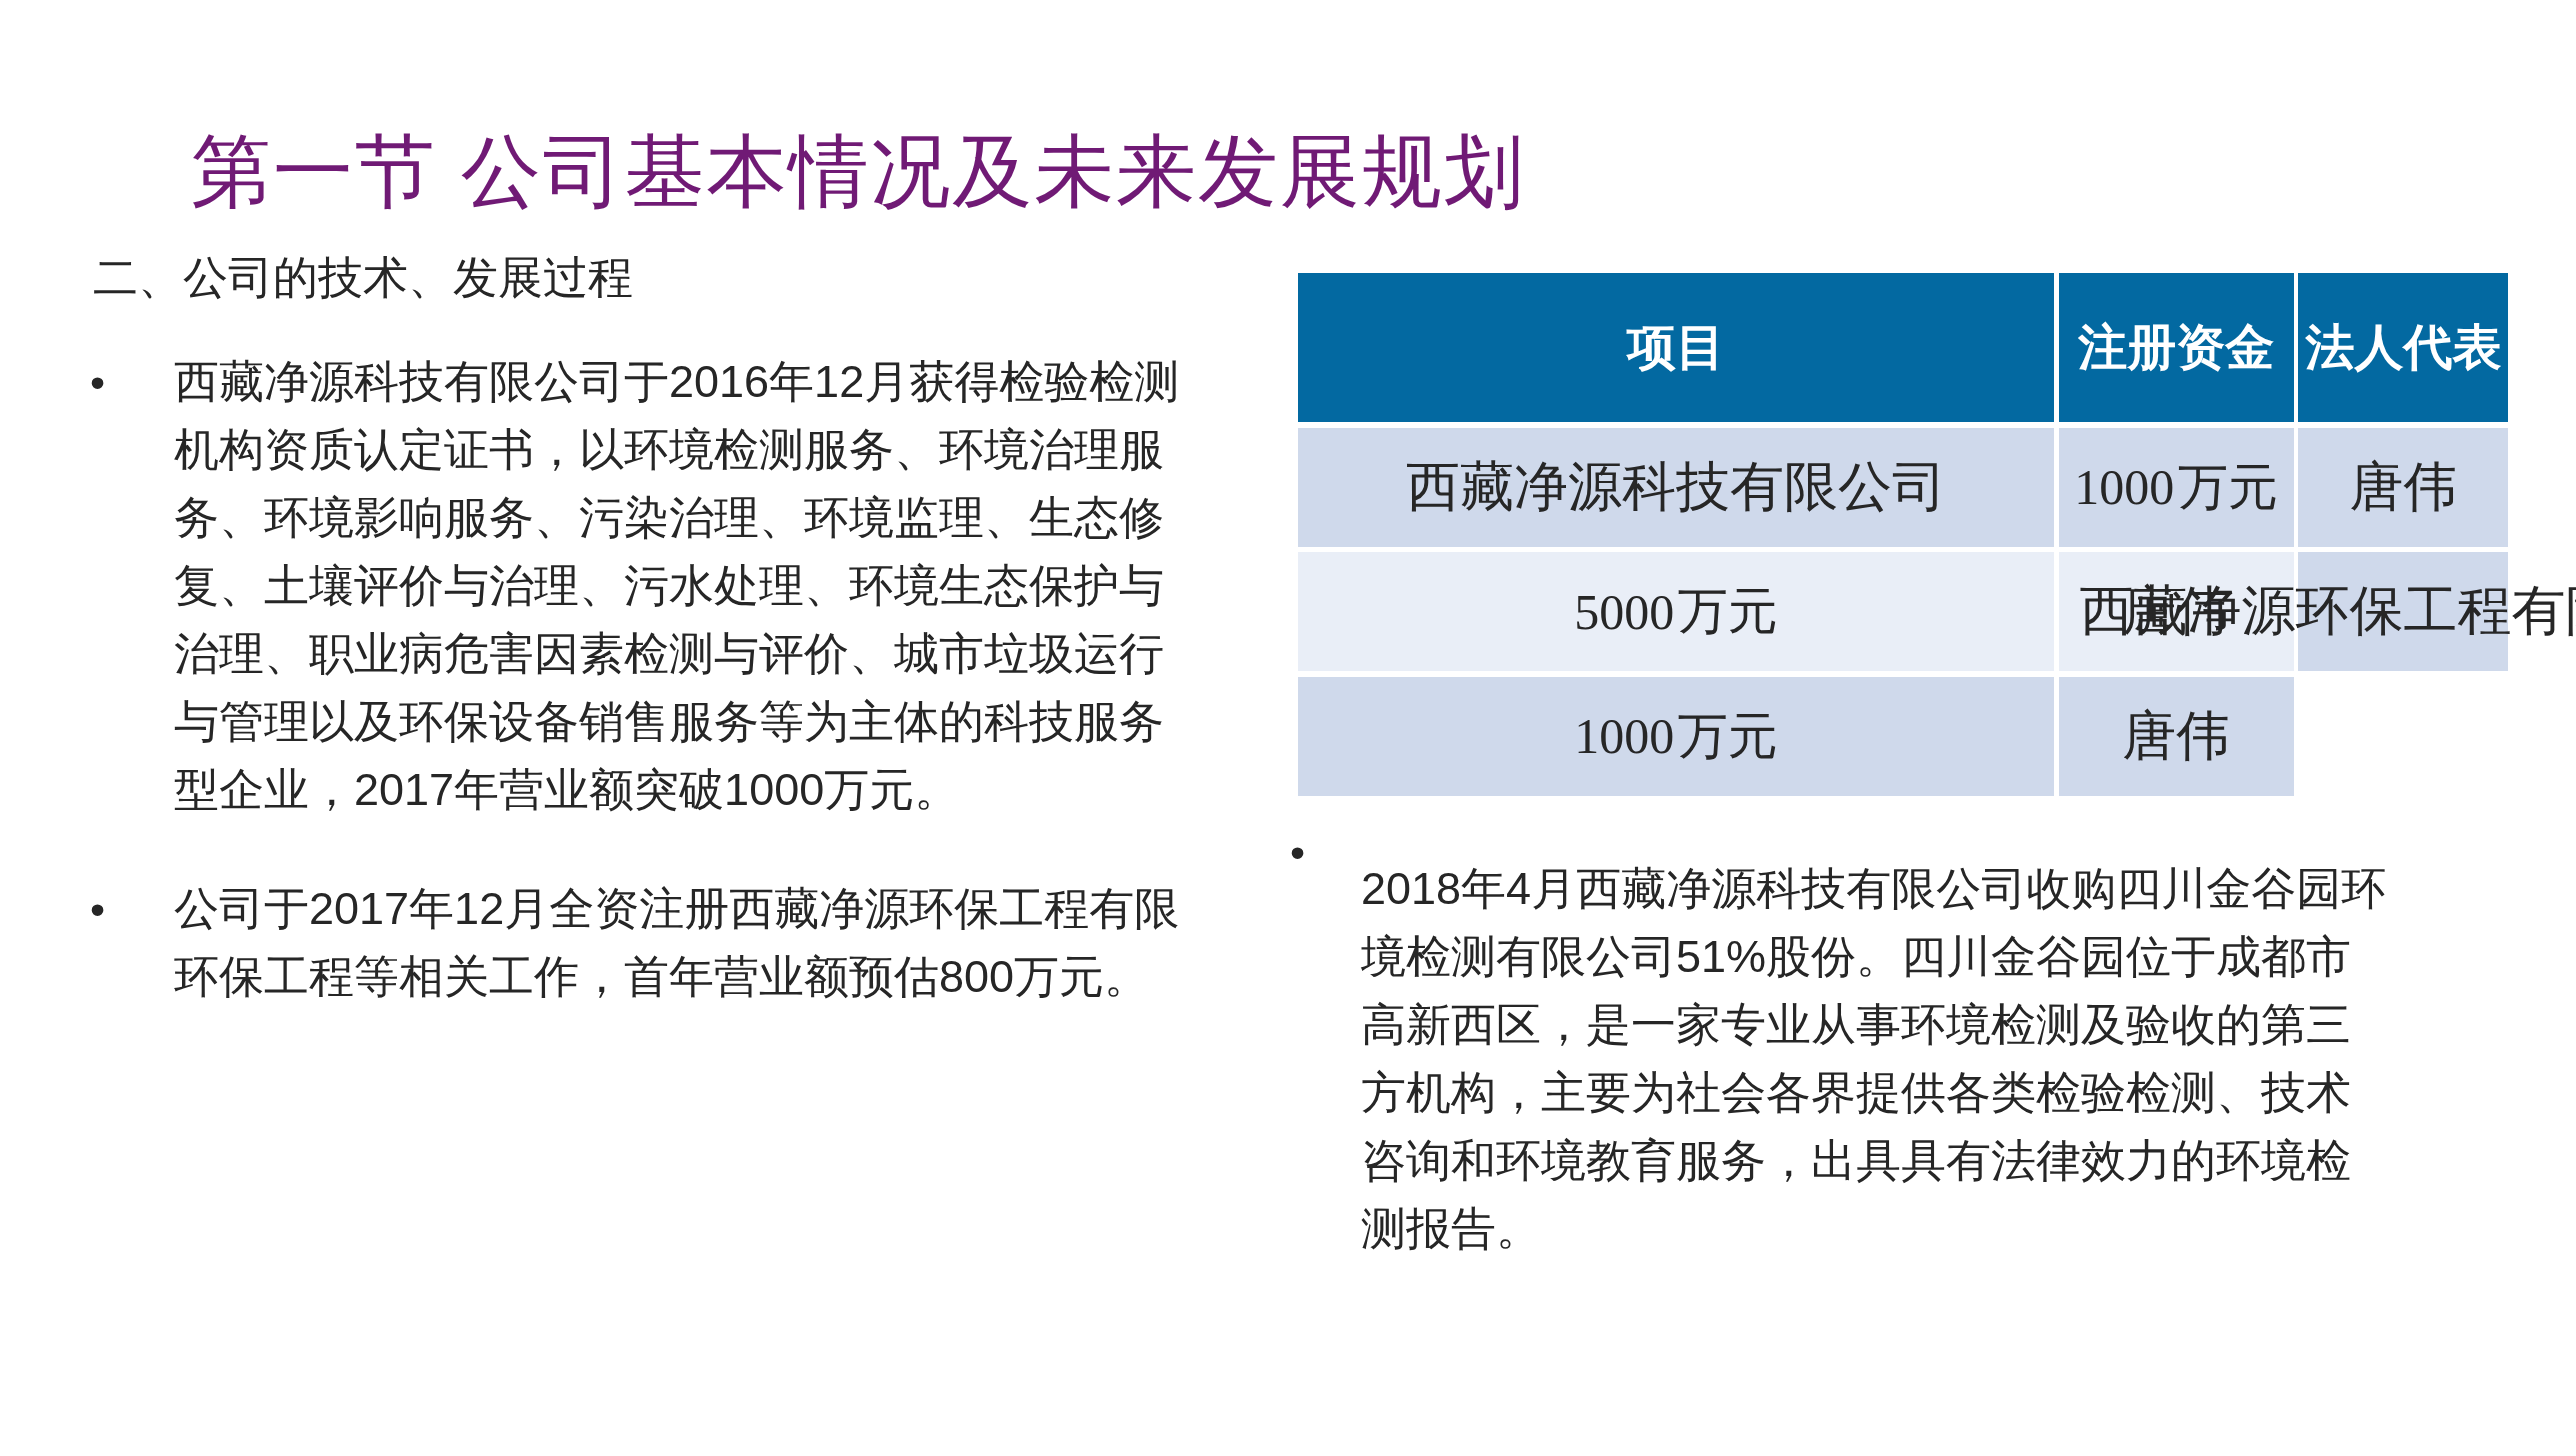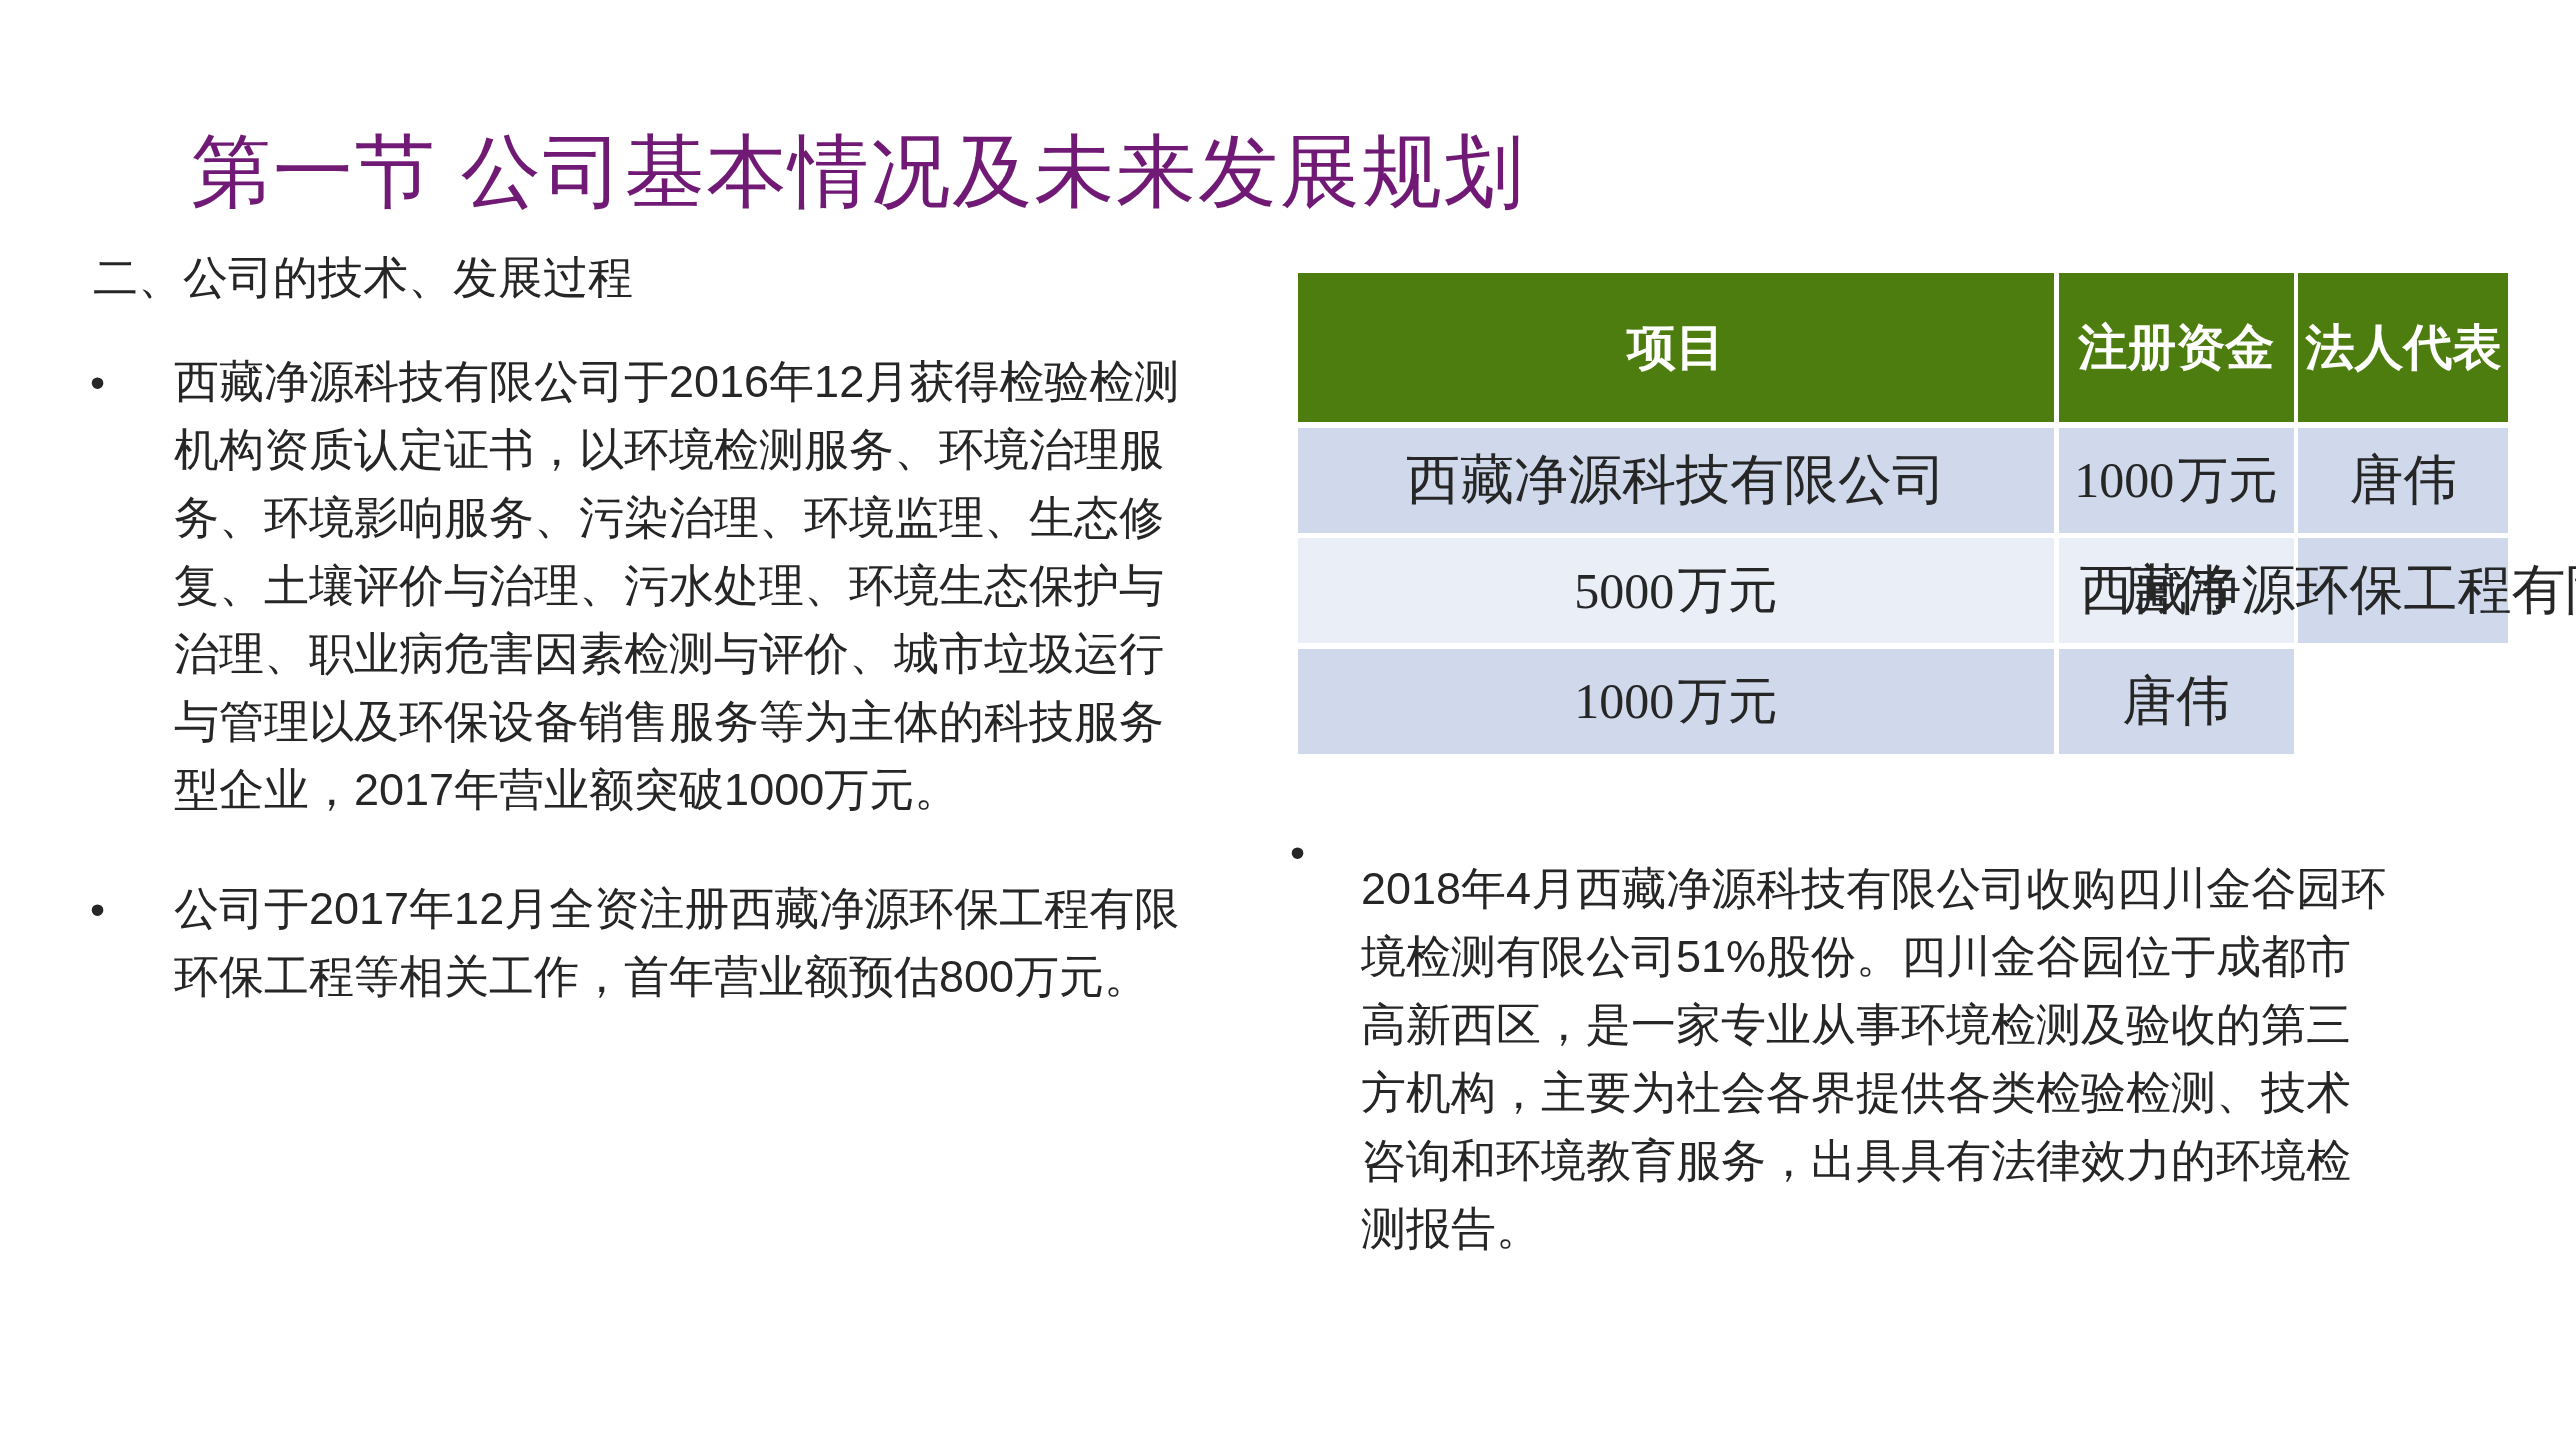--- a/index.html
+++ b/index.html
@@ -51,29 +51,29 @@
   
   .company-table {
     position:absolute; left:1298px; top:273px;
     display:grid;
     grid-template-columns:756px 235px 210px;
     gap:5.6px 4.7px;
     background:#ffffff;
   }
   .th {
     height:149px;
-    background:#4d7c0f;
+    background:#0369a1;
     color:#ffffff;
     font-weight:bold;
     font-size:49px;
     display:flex; align-items:center; justify-content:center;
     white-space:nowrap;
   }
   .td {
-    height:105px;
+    height:119px;
     display:flex; align-items:center; justify-content:center;
     font-size:54px;
     white-space:nowrap;
   }
   .row-odd  { background:#cfd9eb; }
   .row-even { background:#e9eef7; }
   .money { font-size:50px; }
   .money .amt {
     font-family:"Liberation Serif","DejaVu Serif",serif;
     padding-right:3.7px;

